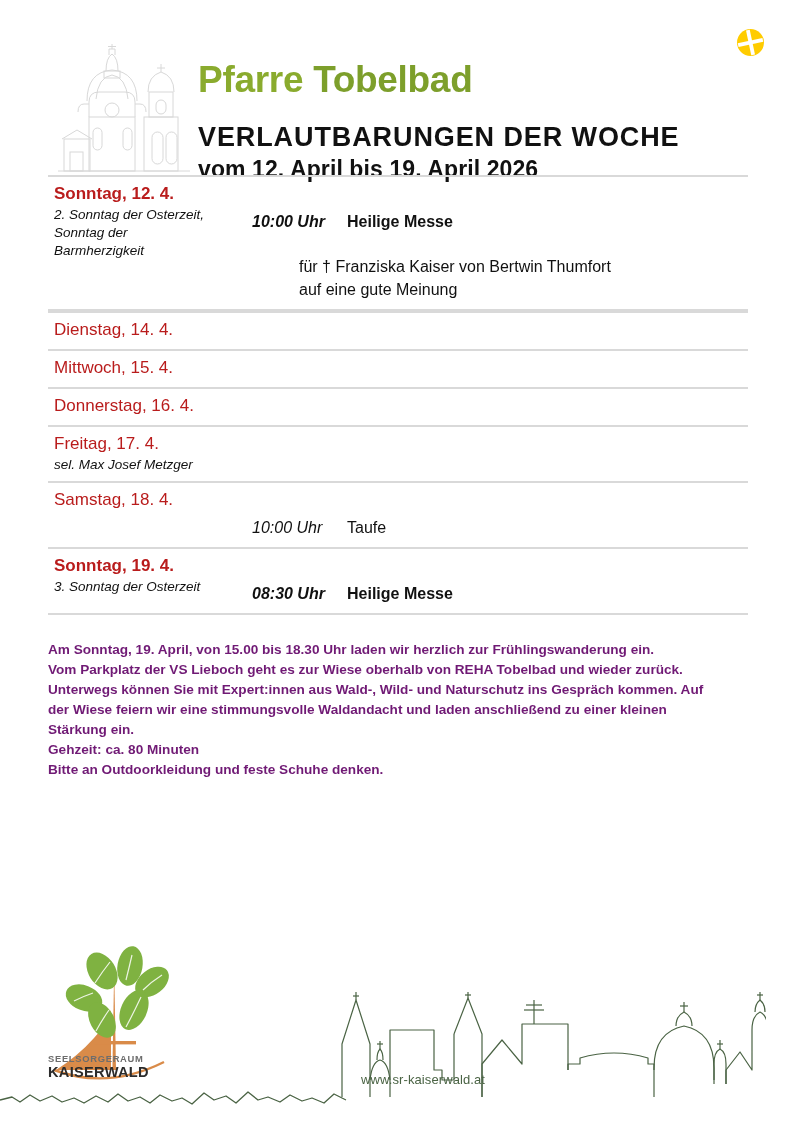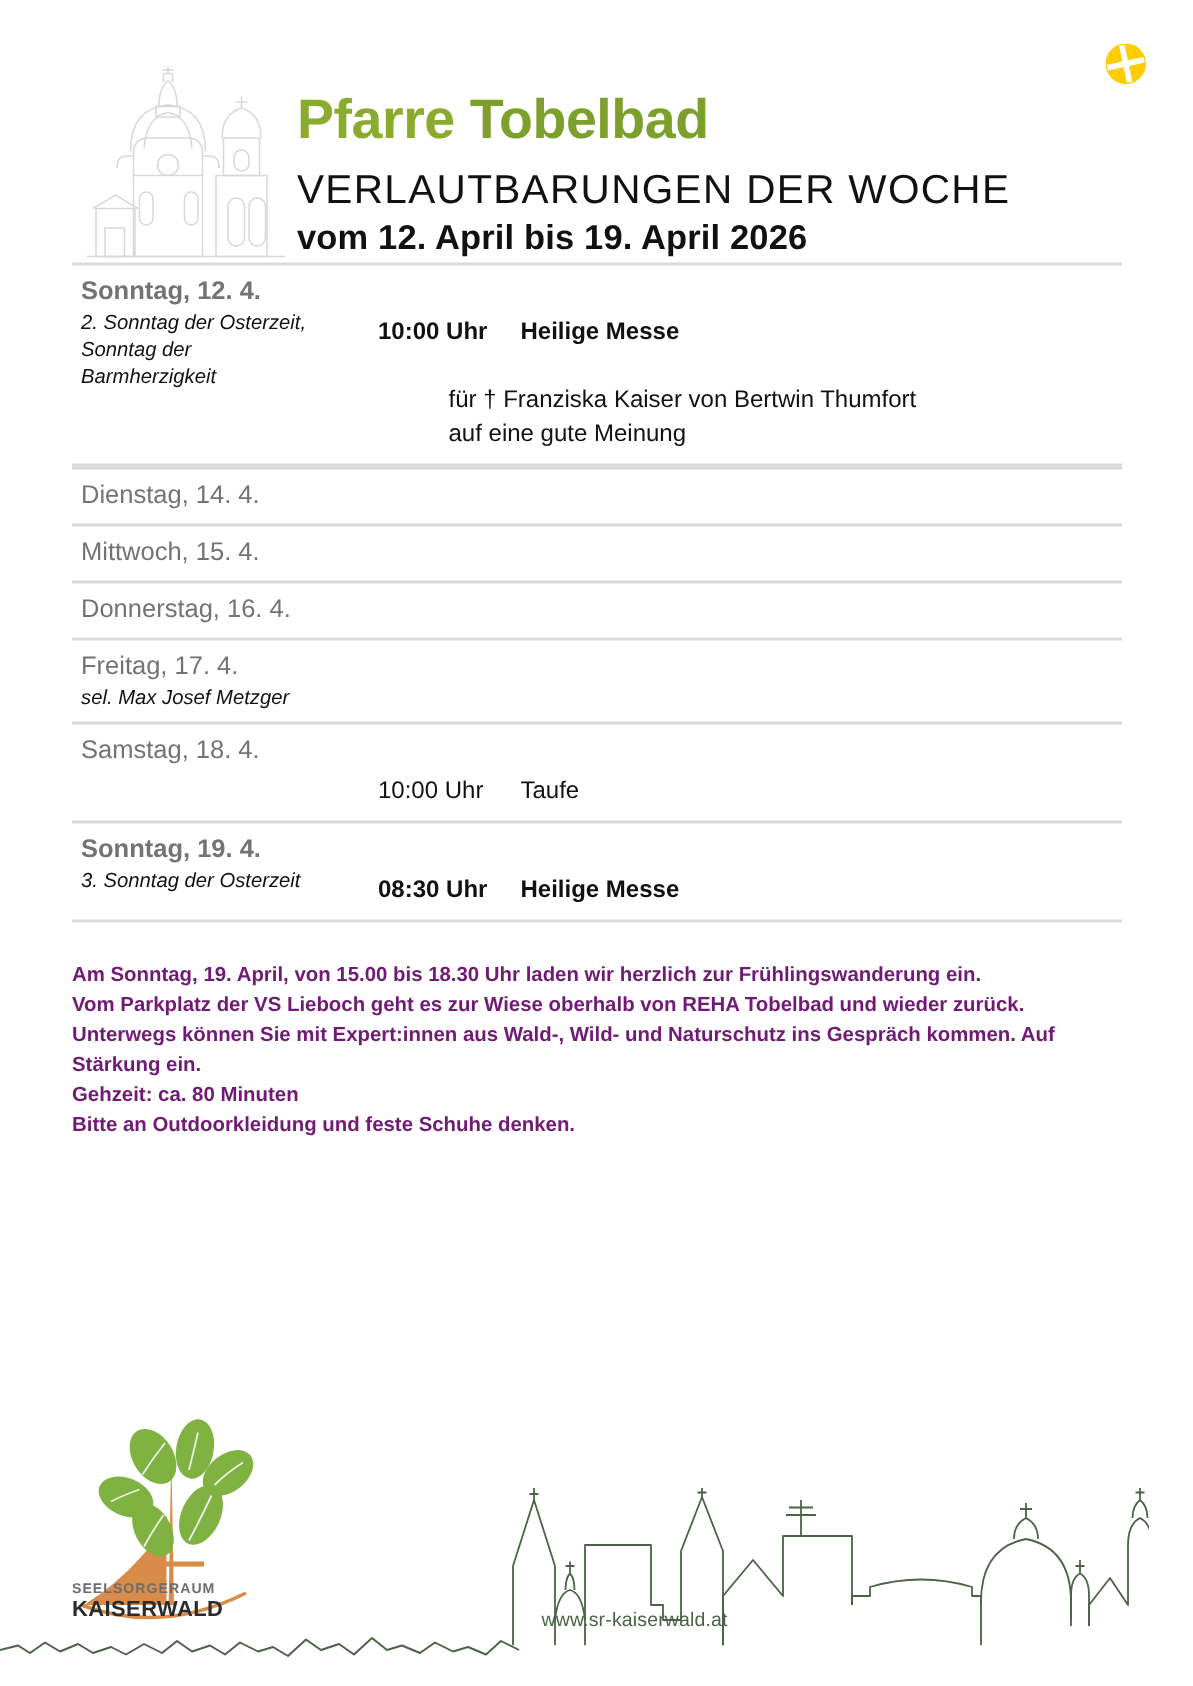--- a/index.html
+++ b/index.html
@@ -52,24 +52,24 @@
     font-weight: 700;
     color: #8aab2e;
     text-align: center;
   }
   .title-bold {
     font-weight: 700;
     color: #7d9f2b;
   }
   .subtitle-1 {
     font-size: 27px;
-    font-weight: 400;
+    font-weight: 700;
     letter-spacing: 0.9px;
     line-height: 33px;
-    margin-top: 8px;
+    margin-top: 19px;
     color: #111111;
     white-space: nowrap;
   }
   .subtitle-2 {
     font-size: 23px;
     font-weight: 700;
     letter-spacing: 0.1px;
     line-height: 29px;
     margin-top: 1px;
     color: #111111;
@@ -101,21 +101,21 @@
     padding-left: 6px;
     box-sizing: border-box;
   }
   .col-body {
     flex: 1 1 auto;
     min-width: 0;
   }
   .day-name {
     font-size: 17px;
     line-height: 22px;
-    color: #737373;
+    color: #b91c1c;
     white-space: nowrap;
   }
   .day-name.bold { font-weight: 700; }
   .day-note {
     font-size: 13.5px;
     font-style: italic;
     line-height: 17px;
     color: #111111;
     margin-top: 1px;
   }
@@ -123,20 +123,21 @@
     display: flex;
     align-items: baseline;
     line-height: 23px;
   }
   .event-time {
     width: 95px;
     flex: 0 0 95px;
     font-size: 16px;
     color: #111111;
     white-space: nowrap;
+    font-style: italic;
   }
   .event-time.bold { font-weight: 700; }
   .event-text {
     font-size: 16px;
     color: #111111;
     margin-top: 27px;
   }
   .event-text.bold { font-weight: 700; }
   .event-sub {
     margin-left: 47px;
@@ -323,20 +324,21 @@
         </div>
       </div>
     </div>
     <div class="rule"></div>
   </div>
 
 <div class="announce" id="announce-root">
     <p>Am Sonntag, 19. April, von 15.00 bis 18.30 Uhr laden wir herzlich zur Frühlingswanderung ein.</p>
     <p>Vom Parkplatz der VS Lieboch geht es zur Wiese oberhalb von REHA Tobelbad und wieder zurück.</p>
     <p>Unterwegs können Sie mit Expert:innen aus Wald-, Wild- und Naturschutz ins Gespräch kommen. Auf</p>
+    <p>der Wiese feiern wir eine stimmungsvolle Waldandacht und laden anschließend zu einer kleinen</p>
     <p>Stärkung ein.</p>
     <p>Gehzeit: ca. 80 Minuten</p>
     <p>Bitte an Outdoorkleidung und feste Schuhe denken.</p>
   </div>
 
 <div class="sr-logo">
   <svg viewBox="0 0 170 155" width="170" height="155" aria-hidden="true">
 
     <path d="M65 72 L65 132 L10 132 Q32 118 48 100 Q60 87 65 72 Z" fill="#d98b49"></path>
 

